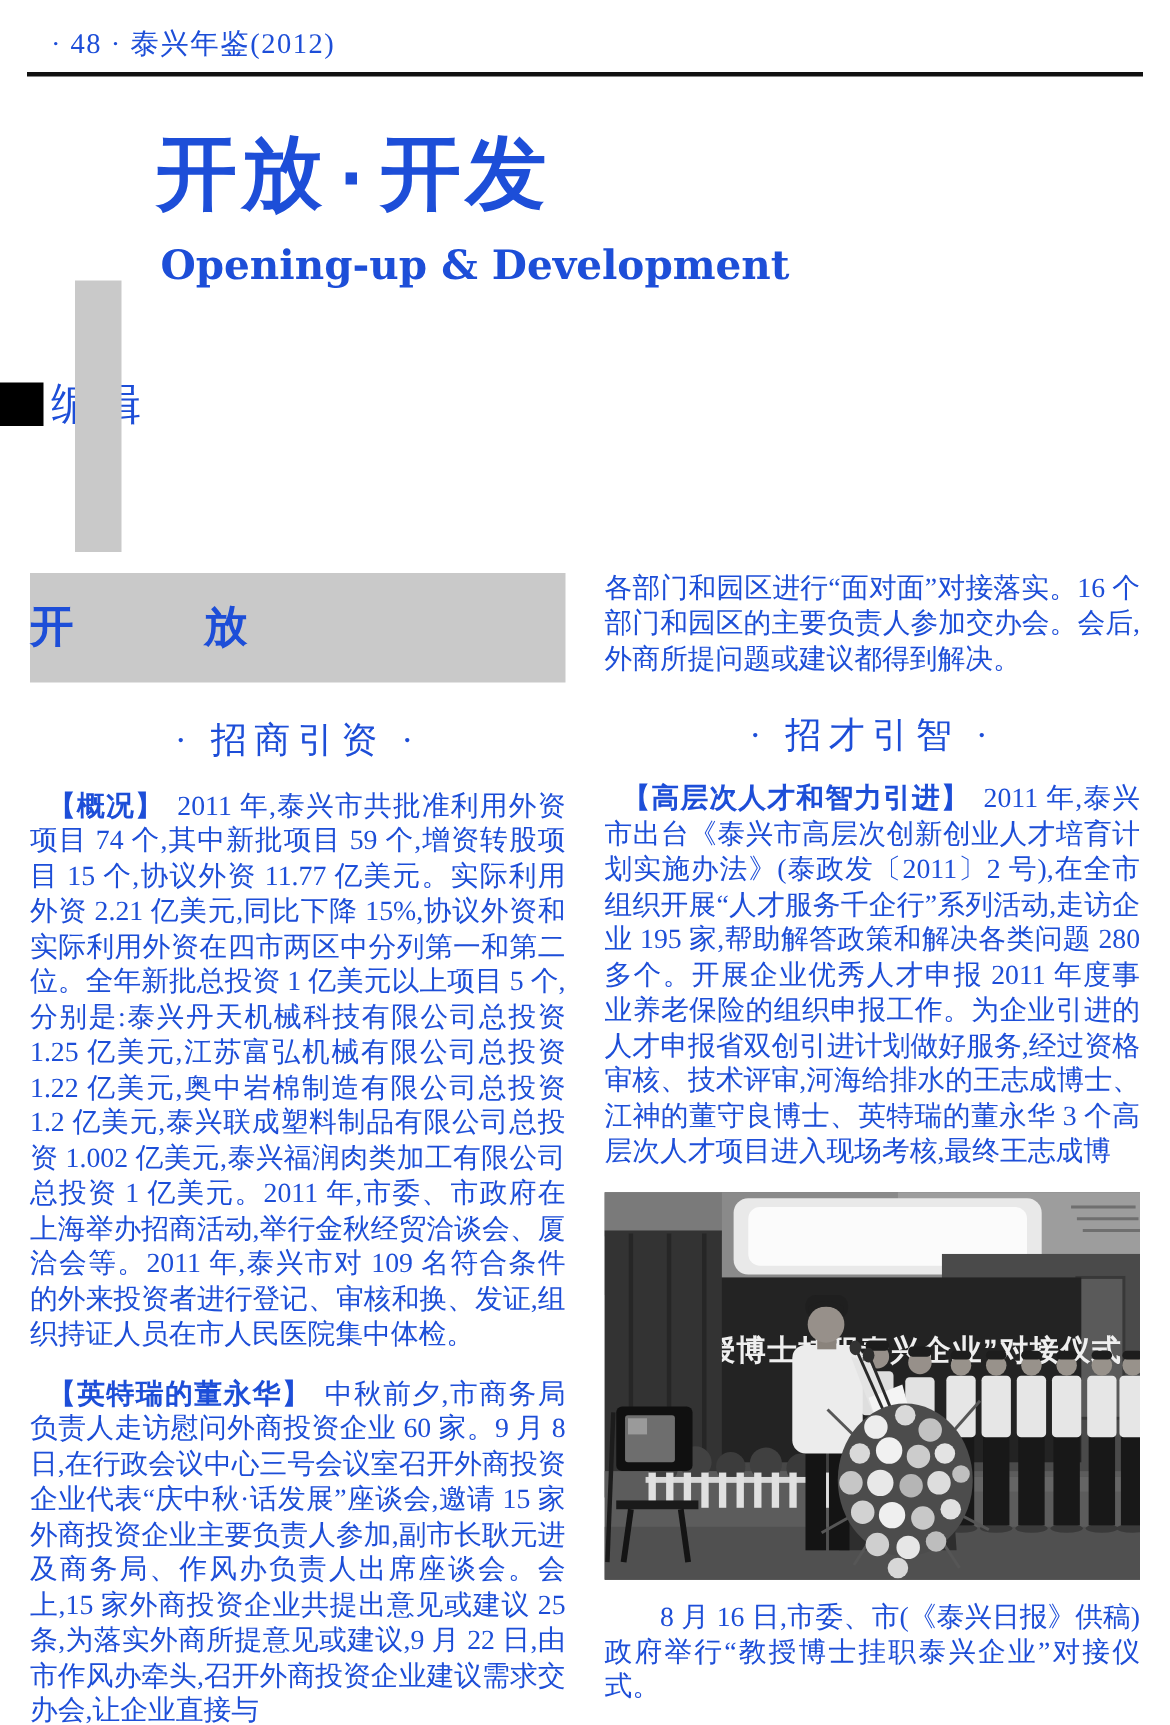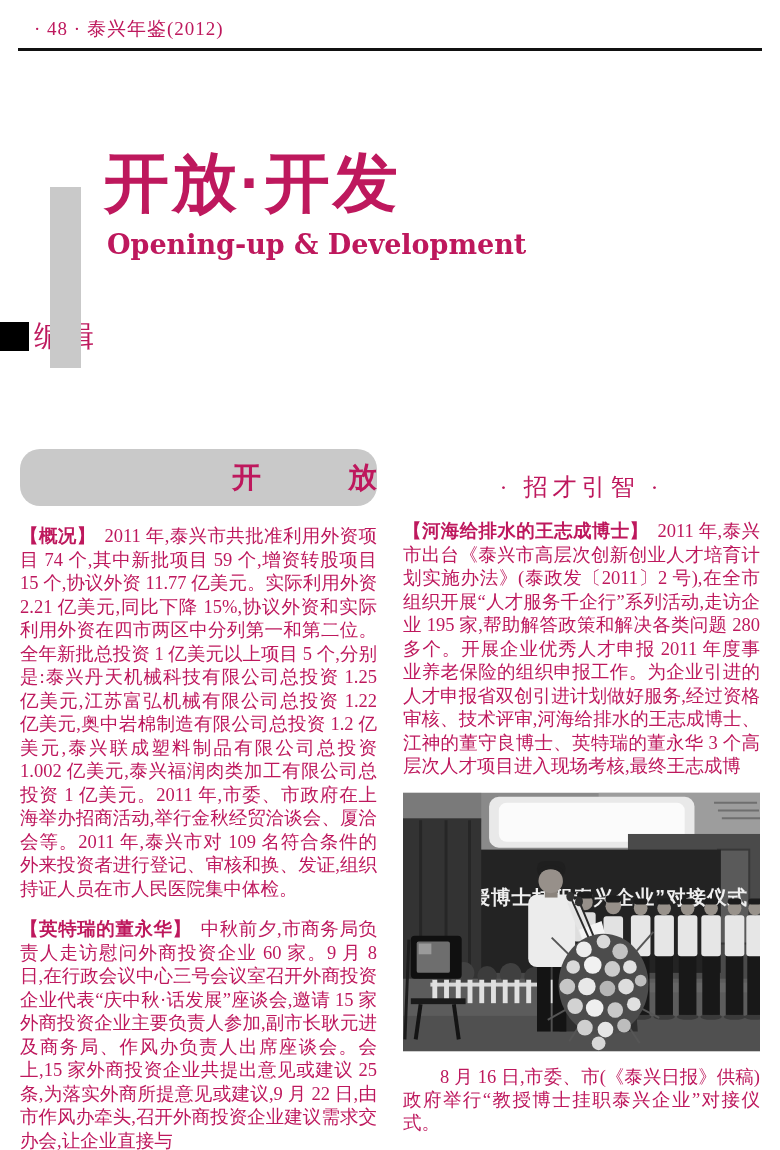--- a/index.html
+++ b/index.html
@@ -2,47 +2,47 @@
 <html><head>
 <meta charset="utf-8">
 <style>
   * { margin:0; padding:0; box-sizing:border-box; }
   html,body { background:#e8e8e8; }
   .page {
     position:relative;
     width:780px; height:1150px;
     margin:0 auto;
     background:#ffffff;
-    color:#be185d;
+    color:#1d4ed8;
     font-family:"Liberation Serif", serif;
     overflow:hidden;
   }
   .page-header {
     padding:16px 18px 0 34px;
     font-size:19px;
     letter-spacing:1px;
   }
   .header-rule {
     margin:6px 18px 0 18px;
     height:3px;
     background:#111111;
   }
   .gray-bar {
     position:absolute;
     left:50px; top:187px;
     width:31px; height:181px;
     background:#c9c9c9;
   }
   .chapter-title {
-    margin:98px 0 0 104px;
-    font-size:65px;
+    margin:42px 0 0 104px;
+    font-size:54px;
     line-height:1.05;
     font-weight:bold;
     letter-spacing:3px;
-    font-family:Liberation Sans, sans-serif;
+    font-family:Liberation Mono, monospace;
   }
   .chapter-subtitle {
     margin:12px 0 16px 107px;
     font-size:27px;
     font-weight:bold;
     font-family:"DejaVu Serif", serif;
   }
   .editor-row {
     display:flex;
     align-items:center;
@@ -56,49 +56,49 @@
     margin-right:5px;
   }
   .editor-label { margin-right:36px; }
   .columns {
     display:flex;
     gap:26px;
     margin:92px 18px 0 20px;
   }
   .col { width:357px; }
   .section-box {
-    height:57px;
+    height:73px;
     background:#c9c9c9;
     display:flex;
     align-items:center;
-    justify-content:flex-end;
+    justify-content:flex-start;
     font-size:29px;
     font-weight:bold;
     font-family:"Liberation Sans", sans-serif;
-    border-radius:20px;
   }
   .section-sub {
     text-align:center;
     font-size:24px;
     letter-spacing:5px;
     margin-top:22px;
   }
   .col-right .section-sub { }
   .body-para {
     font-size:18.5px;
     line-height:23.5px;
     text-align:justify;
     margin-top:16px;
   }
   .body-para.first { margin-top:18px; }
   .body-para.flush { margin-top:0; }
   .para-head {
     font-weight:bold;
-    font-family:Liberation Sans, sans-serif;
+    font-family:Liberation Serif, serif;
     padding-right:9px;
+    margin-left:12px;
   }
   .photo-fig { margin-top:11px; }
   .photo-fig svg { display:block; }
   .photo-caption {
     font-size:18.5px;
     line-height:23px;
     margin-top:12px;
     text-indent:2em;
     text-align:justify;
   }
@@ -121,36 +121,38 @@
     <span class="editor-marker"></span>
     <span class="editor-label">编辑</span>
   </div>
 
   <div class="columns">
 
     <div class="col col-left">
       <div class="section-box">
         <span>开　　　放</span>
       </div>
+      <div class="section-sub">·  招商引资  ·</div>
 
       <p class="body-para first">
         <span class="para-head">【概况】</span><span>2011 年,泰兴市共批准利用外资项目 74 个,其中新批项目 59 个,增资转股项目 15 个,协议外资 11.77 亿美元。实际利用外资 2.21 亿美元,同比下降 15%,协议外资和实际利用外资在四市两区中分列第一和第二位。全年新批总投资 1 亿美元以上项目 5 个,分别是:泰兴丹天机械科技有限公司总投资 1.25 亿美元,江苏富弘机械有限公司总投资 1.22 亿美元,奥中岩棉制造有限公司总投资 1.2 亿美元,泰兴联成塑料制品有限公司总投资 1.002 亿美元,泰兴福润肉类加工有限公司总投资 1 亿美元。2011 年,市委、市政府在上海举办招商活动,举行金秋经贸洽谈会、厦洽会等。2011 年,泰兴市对 109 名符合条件的外来投资者进行登记、审核和换、发证,组织持证人员在市人民医院集中体检。</span>
       </p>
 
       <p class="body-para">
         <span class="para-head">【英特瑞的董永华】</span><span>中秋前夕,市商务局负责人走访慰问外商投资企业 60 家。9 月 8 日,在行政会议中心三号会议室召开外商投资企业代表“庆中秋·话发展”座谈会,邀请 15 家外商投资企业主要负责人参加,副市长耿元进及商务局、作风办负责人出席座谈会。会上,15 家外商投资企业共提出意见或建议 25 条,为落实外商所提意见或建议,9 月 22 日,由市作风办牵头,召开外商投资企业建议需求交办会,让企业直接与</span>
       </p>
     </div>
 
     <div class="col col-right">
+      <p class="body-para flush">各部门和园区进行“面对面”对接落实。16 个部门和园区的主要负责人参加交办会。会后,外商所提问题或建议都得到解决。</p>
 
       <div class="section-sub">·  招才引智  ·</div>
 
       <p class="body-para">
-        <span class="para-head">【河海给排水的王志成博士】</span><span>2011 年,泰兴市出台《泰兴市高层次创新创业人才培育计划实施办法》(泰政发〔2011〕2 号),在全市组织开展“人才服务千企行”系列活动,走访企业 195 家,帮助解答政策和解决各类问题 280 多个。开展企业优秀人才申报 2011 年度事业养老保险的组织申报工作。为企业引进的人才申报省双创引进计划做好服务,经过资格审核、技术评审,河海给排水的王志成博士、江神的董守良博士、英特瑞的董永华 3 个高层次人才项目进入现场考核,最终王志成博</span>
+        <span class="para-head">【高层次人才和智力引进】</span><span>2011 年,泰兴市出台《泰兴市高层次创新创业人才培育计划实施办法》(泰政发〔2011〕2 号),在全市组织开展“人才服务千企行”系列活动,走访企业 195 家,帮助解答政策和解决各类问题 280 多个。开展企业优秀人才申报 2011 年度事业养老保险的组织申报工作。为企业引进的人才申报省双创引进计划做好服务,经过资格审核、技术评审,河海给排水的王志成博士、江神的董守良博士、英特瑞的董永华 3 个高层次人才项目进入现场考核,最终王志成博</span>
       </p>
 
       <figure class="photo-fig">
         <svg width="357" height="264" viewBox="0 0 365 264" xmlns="http://www.w3.org/2000/svg">
 
           <rect x="0" y="0" width="365" height="264" fill="#474747"></rect>
 
           <rect x="0" y="0" width="365" height="70" fill="#8a8a8a"></rect>
           <rect x="200" y="0" width="165" height="42" fill="#9d9d9d"></rect>
           <rect x="88" y="4" width="210" height="52" rx="10" fill="#e9e9e9"></rect>

